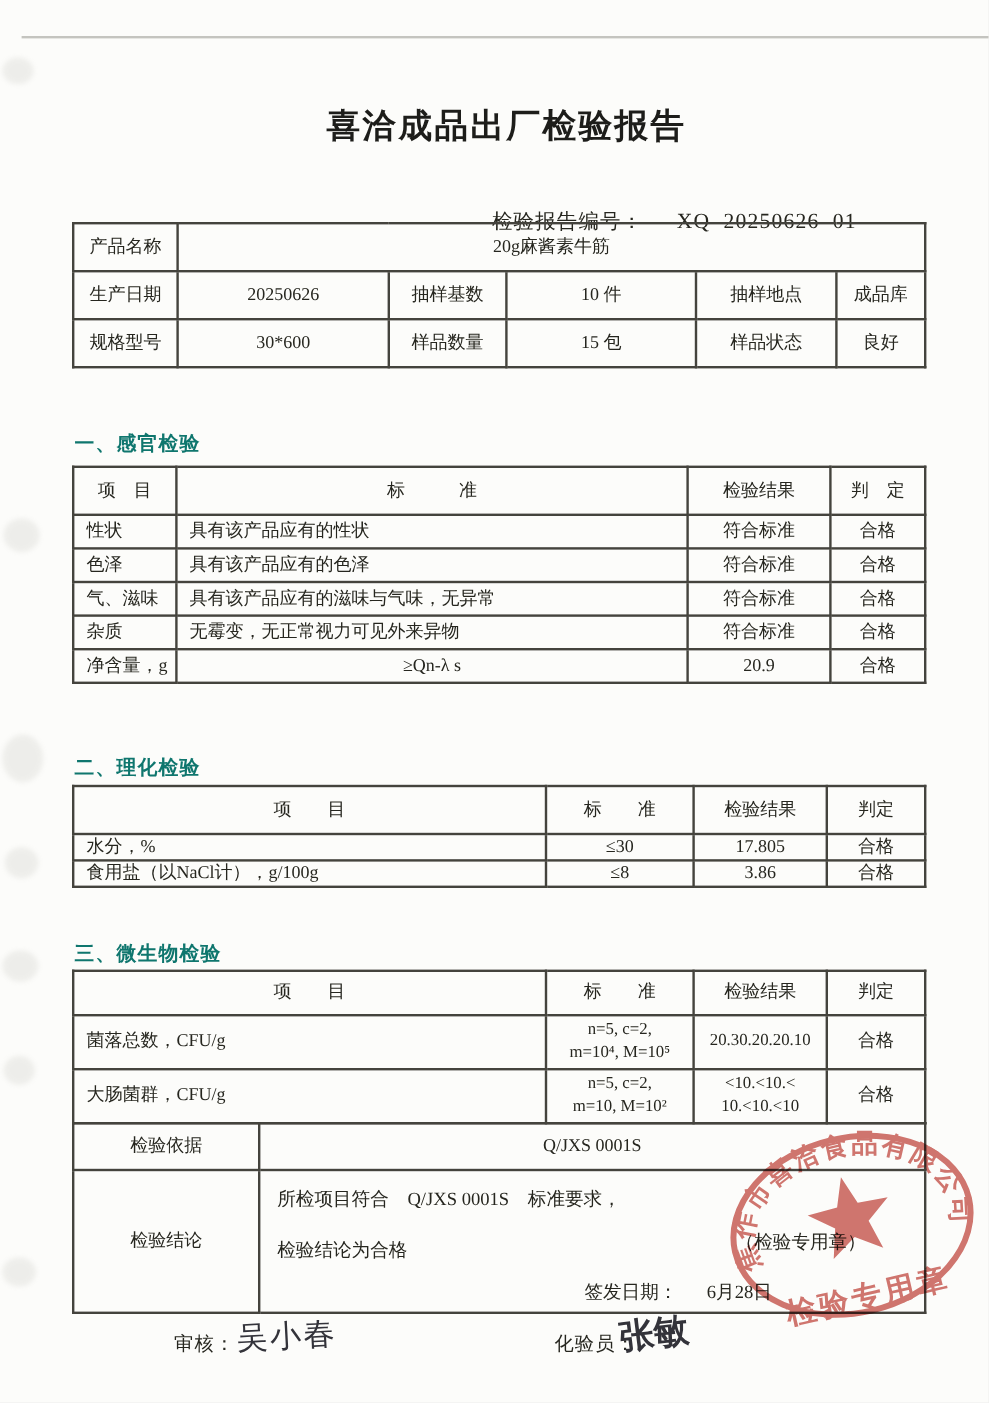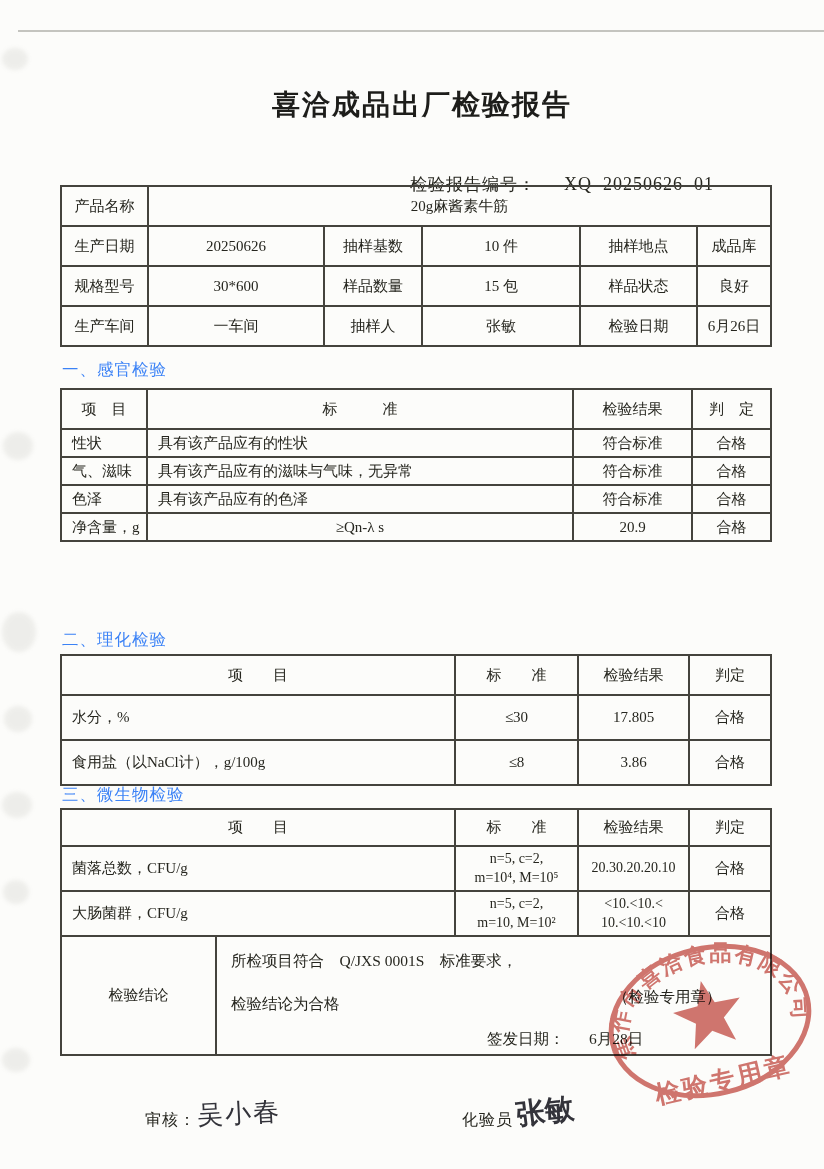--- a/index.html
+++ b/index.html
@@ -16,29 +16,29 @@
     font-weight:700;font-size:28px;letter-spacing:2px;color:#1d1d1a;
     transform:translateX(10px);
   }
   .report-no{position:absolute;top:153px;left:393px;font-size:17px;white-space:pre;}
   .report-no .lbl{letter-spacing:1px;}
   .report-no .val{font-size:18px;margin-left:28px;letter-spacing:1px;}
   table{position:absolute;border-collapse:collapse;table-layout:fixed;width:710px;left:60px;}
   td{border:2px solid #44433d;font-size:15px;padding:0 6px;vertical-align:middle;text-align:center;
      overflow:hidden;line-height:1.25;}
   td.left{text-align:left;padding-left:10px;}
-  .sec-heading{position:absolute;left:62px;font-weight:400;font-size:16.5px;letter-spacing:1px;color:#3b82f6;}
+  .sec-heading{position:absolute;left:62px;font-weight:700;font-size:16.5px;letter-spacing:1px;color:#0f766e;}
   .t-product{top:185px;}
   .t-product tr{height:40px;margin-left:16px;}
   .t-sensory{top:388px;}
   .t-sensory tr.hdr{height:40px;}
   .t-sensory tr{height:28px;}
   .t-phys{top:654px;}
   .t-phys tr.hdr{height:40px;}
-  .t-phys tr{height:45px;}
+  .t-phys tr{height:22px;}
   .t-micro{top:808px;}
   .t-micro tr.hdr{height:37px;}
   .t-micro tr{height:45px;}
   .t-micro td.two-line{font-size:14px;line-height:1.3;}
   .t-concl{top:935px;}
   .t-concl tr.r1{height:39px;}
   .t-concl tr.r2{height:119px;}
   .concl-cell{position:relative;text-align:left;}
   .concl-cell span{position:absolute;white-space:pre;font-size:15.5px;}
   .c-line1{left:14px;top:14px;}
@@ -96,28 +96,20 @@
       <td>成品库</td>
     </tr>
     <tr>
       <td>规格型号</td>
       <td>30*600</td>
       <td>样品数量</td>
       <td>15 包</td>
       <td>样品状态</td>
       <td>良好</td>
     </tr>
-    <tr>
-      <td>生产车间</td>
-      <td>一车间</td>
-      <td>抽样人</td>
-      <td>张敏</td>
-      <td>检验日期</td>
-      <td>6月26日</td>
-    </tr>
   </tbody>
     </table>
 
   <div class="sec-heading" style="top:359px;">一、感官检验</div>
 
   <table class="t-sensory">
     <colgroup>
         <col style="width:86px">
         <col style="width:426px">
         <col style="width:119px">
@@ -130,28 +122,34 @@
       <td>检验结果</td>
       <td>判　定</td>
     </tr>
     <tr>
       <td class="left">性状</td>
       <td class="left">具有该产品应有的性状</td>
       <td>符合标准</td>
       <td>合格</td>
     </tr>
     <tr>
+      <td class="left">色泽</td>
+      <td class="left">具有该产品应有的色泽</td>
+      <td>符合标准</td>
+      <td>合格</td>
+    </tr>
+    <tr>
       <td class="left">气、滋味</td>
       <td class="left">具有该产品应有的滋味与气味，无异常</td>
       <td>符合标准</td>
       <td>合格</td>
     </tr>
     <tr>
-      <td class="left">色泽</td>
-      <td class="left">具有该产品应有的色泽</td>
+      <td class="left">杂质</td>
+      <td class="left">无霉变，无正常视力可见外来异物</td>
       <td>符合标准</td>
       <td>合格</td>
     </tr>
     <tr>
       <td class="left">净含量，g</td>
       <td>≥Qn-λ s</td>
       <td>20.9</td>
       <td>合格</td>
     </tr>
   </tbody>
@@ -230,20 +228,24 @@
     </tr>
   </tbody>
     </table>
 
   <table class="t-concl">
     <colgroup>
         <col style="width:155px">
         <col style="width:555px">
       </colgroup>
     <tbody>
+        <tr class="r1">
+      <td>检验依据</td>
+      <td>Q/JXS 0001S</td>
+    </tr>
     <tr class="r2">
       <td>检验结论</td>
       <td class="concl-cell">
         <span class="c-line1">所检项目符合　Q/JXS 0001S　标准要求，</span>
         <span class="c-line2">检验结论为合格</span>
         <span class="c-seal-note">（检验专用章）</span>
         <span class="c-issue-lbl">签发日期：</span>
         <span class="c-issue-val">6月28日</span>
       </td>
     </tr>

